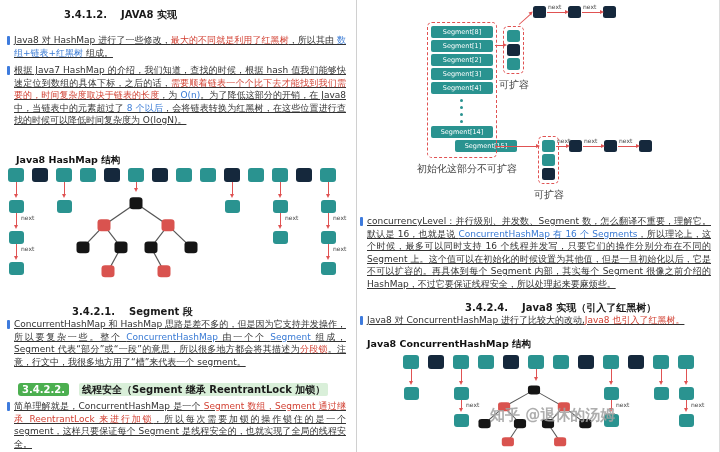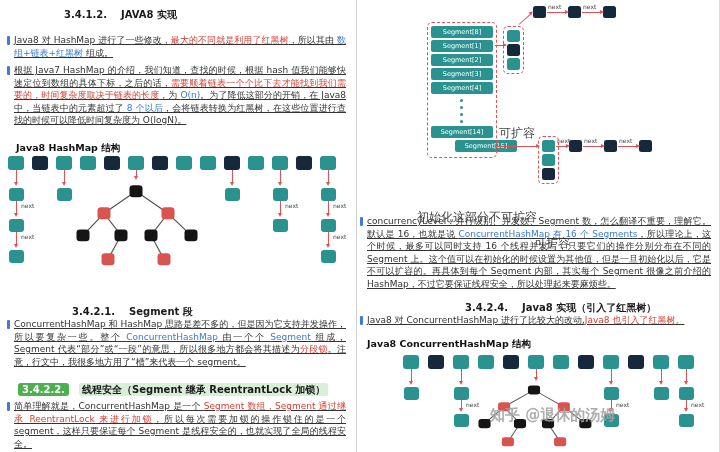--- a/index.html
+++ b/index.html
@@ -22,37 +22,37 @@
   .cell{position:absolute;width:16px;height:14px;border-radius:3px;}
   .lnode{position:absolute;width:15px;height:13px;border-radius:3px;}
   .scell{position:absolute;width:13px;height:12px;border-radius:2.5px;}
   .varrow{position:absolute;width:0;border-left:1.4px solid #e05252;}
   .varrow::after{content:"";position:absolute;left:-3.4px;bottom:-4.5px;width:0;height:0;border:2.6px solid transparent;border-top:4.5px solid #e05252;}
   .harrow{position:absolute;height:0;border-top:1.4px solid #e05252;}
   .harrow::after{content:"";position:absolute;right:-4.5px;top:-3.4px;width:0;height:0;border:2.6px solid transparent;border-left:4.5px solid #e05252;}
   .next{position:absolute;font-size:6px;color:#444;}
   .segbox{position:absolute;width:62px;height:12px;background:#2a9390;color:#fff;font-size:6.5px;line-height:12px;text-align:center;border-radius:2px;}
   .dashed{position:absolute;border:1px dashed #e05252;border-radius:5px;}
-  .dglabel{position:absolute;font-size:12px;color:#444;white-space:nowrap;margin-top:47px;}
+  .dglabel{position:absolute;font-size:10px;color:#444;white-space:nowrap;}
   .dot{position:absolute;width:3px;height:3px;border-radius:50%;background:#2a9390;}
   .watermark{position:absolute;font-size:15px;font-weight:bold;color:#a3a3a3;opacity:.88;z-index:5;white-space:nowrap;}
 </style>
 </head>
 <body>
 
 <div class="stage">
 
   <div class="page page-left">
     <div class="hd" style="top:8px;left:64px">
       <span class="num">3.4.1.2.</span><span class="ttl">JAVA8 实现</span>
     </div>
     <div class="para bar" style="top:34px;left:14px;width:332px"><span>Java8 对 HashMap 进行了一些修改，</span><span class="c-red">最大的不同就是利用了红黑树</span><span>，所以其由 </span><span class="c-blue">数组+链表+红黑树</span><span> 组成。</span></div>
     <div class="para bar" style="top:64px;left:14px;width:332px"><span>根据 Java7 HashMap 的介绍，我们知道，查找的时候，根据 hash 值我们能够快速定位到数组的具体下标，之后的话，</span><span class="c-red">需要顺着链表一个个比下去才能找到我们需要的，时间复杂度取决于链表的长度</span><span>，为 </span><span class="c-blue">O(n)</span><span>。为了降低这部分的开销，在 Java8 中，当链表中的元素超过了 </span><span class="c-blue">8 个以后</span><span>，会将链表转换为红黑树，在这些位置进行查找的时候可以降低时间复杂度为 O(logN)。</span></div>
 
-    <div class="dg" id="hashdg1" style="top:142px;left:0;width:357px;height:134px">
+    <div class="dg" id="hashdg1" style="top:154px;left:0;width:357px;height:134px">
       <div class="dg-title" style="top:0;left:16px">Java8 HashMap 结构</div>
     <div class="cell" style="left: 8px; top: 14px; background: rgb(42, 147, 144);"></div>
         <div class="cell" style="left: 32px; top: 14px; background: rgb(21, 40, 60);"></div>
         <div class="cell" style="left: 56px; top: 14px; background: rgb(42, 147, 144);"></div>
         <div class="cell" style="left: 80px; top: 14px; background: rgb(42, 147, 144);"></div>
         <div class="cell" style="left: 104px; top: 14px; background: rgb(21, 40, 60);"></div>
         <div class="cell" style="left: 128px; top: 14px; background: rgb(42, 147, 144);"></div>
         <div class="cell" style="left: 152px; top: 14px; background: rgb(21, 40, 60);"></div>
         <div class="cell" style="left: 176px; top: 14px; background: rgb(42, 147, 144);"></div>
         <div class="cell" style="left: 200px; top: 14px; background: rgb(42, 147, 144);"></div>

